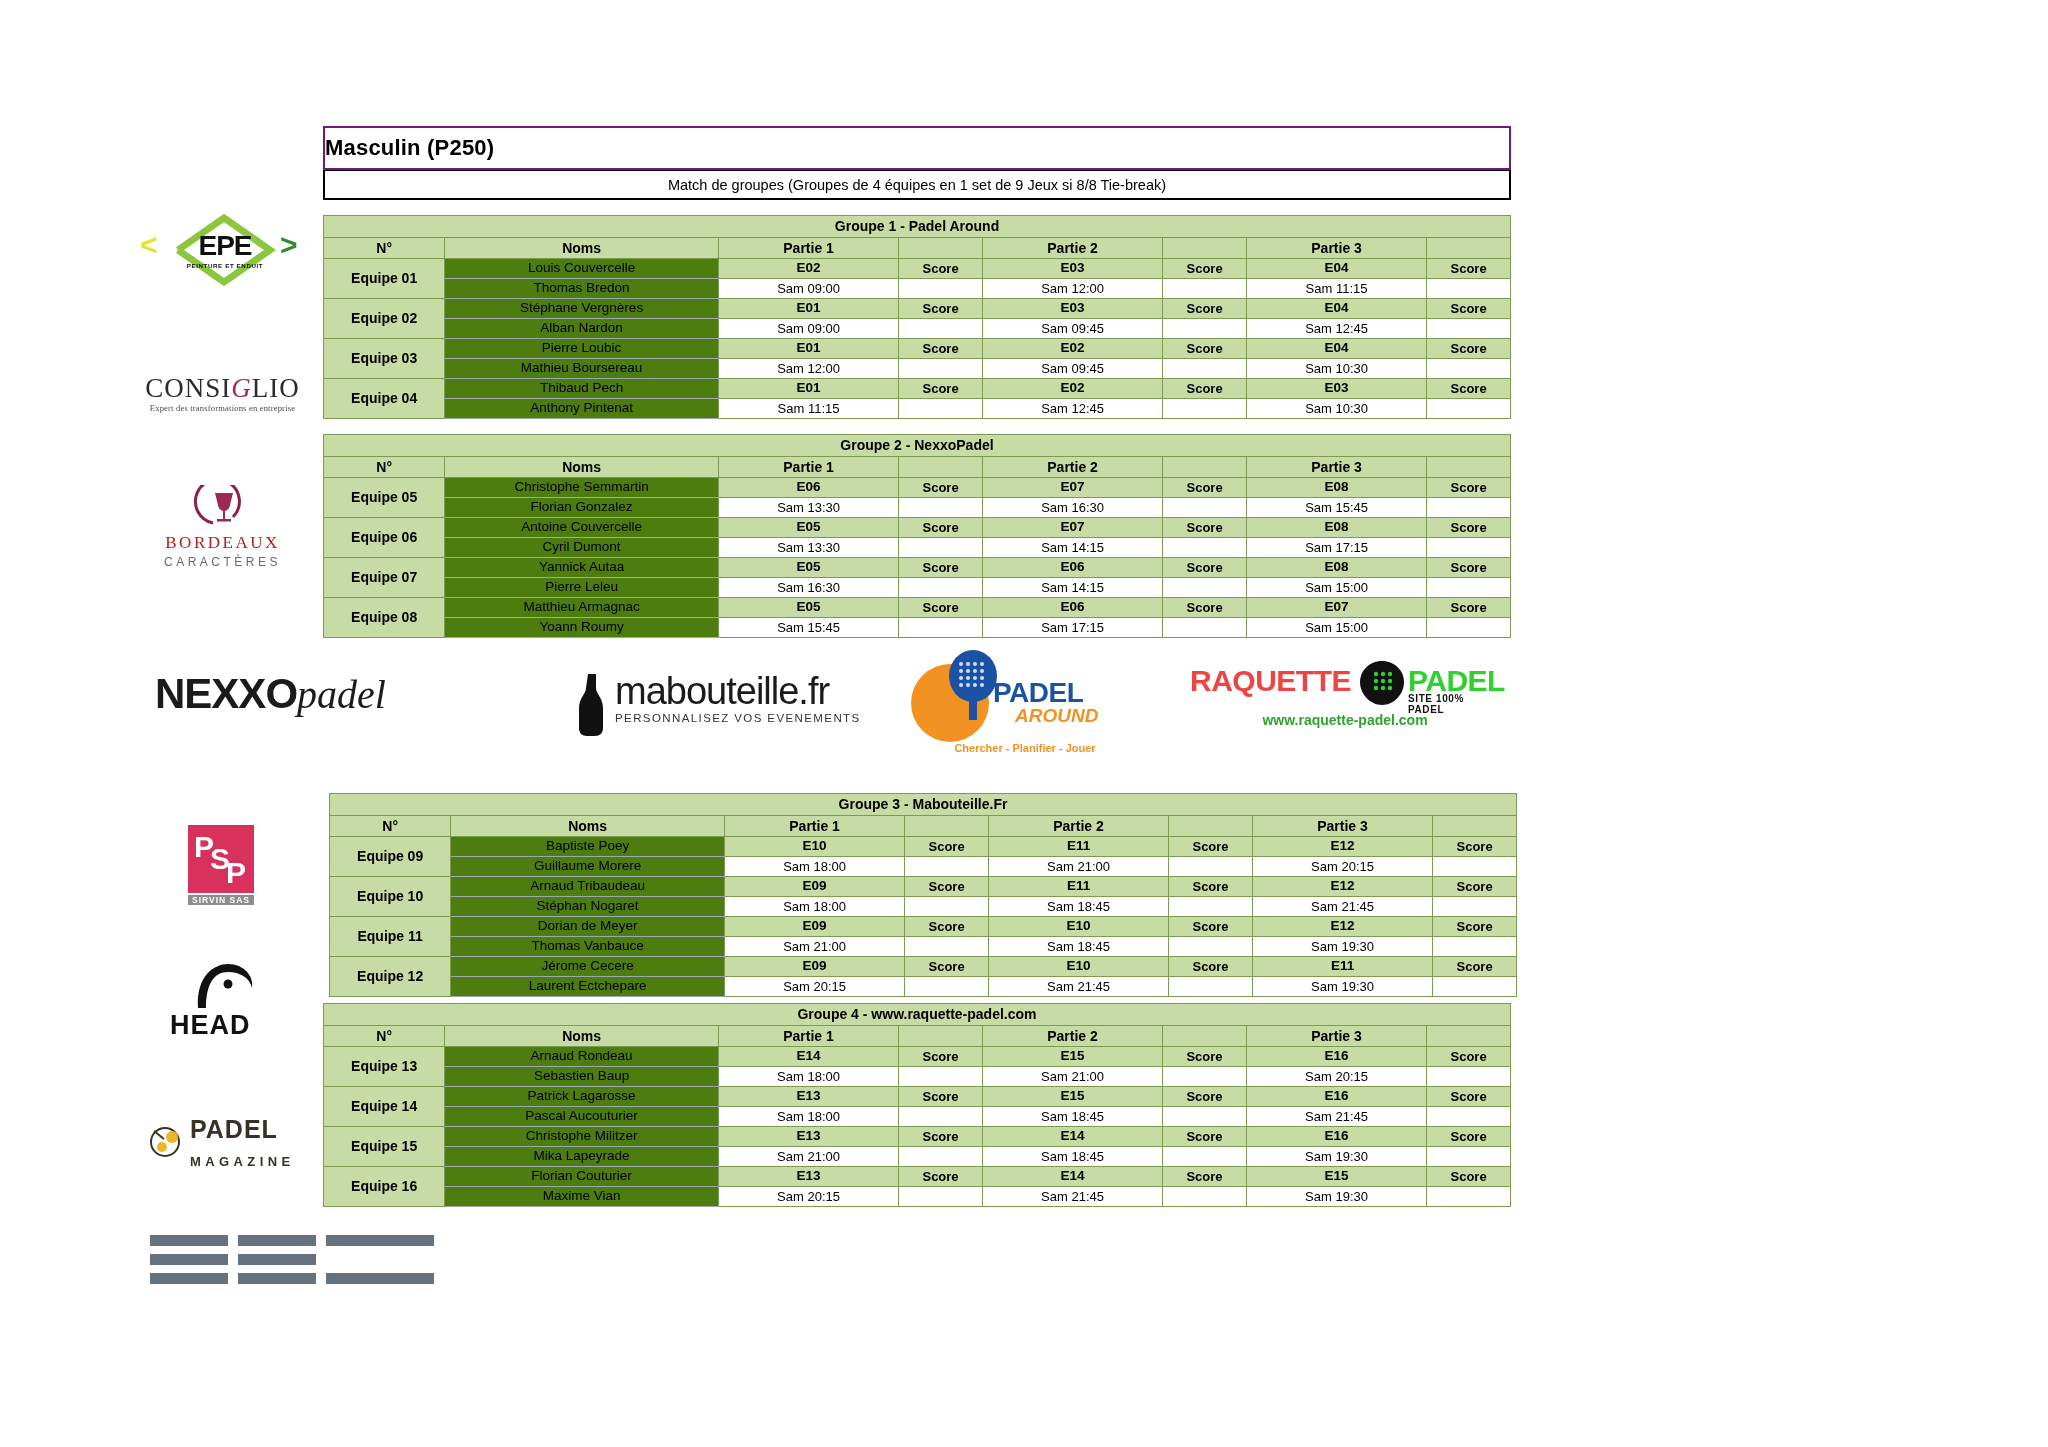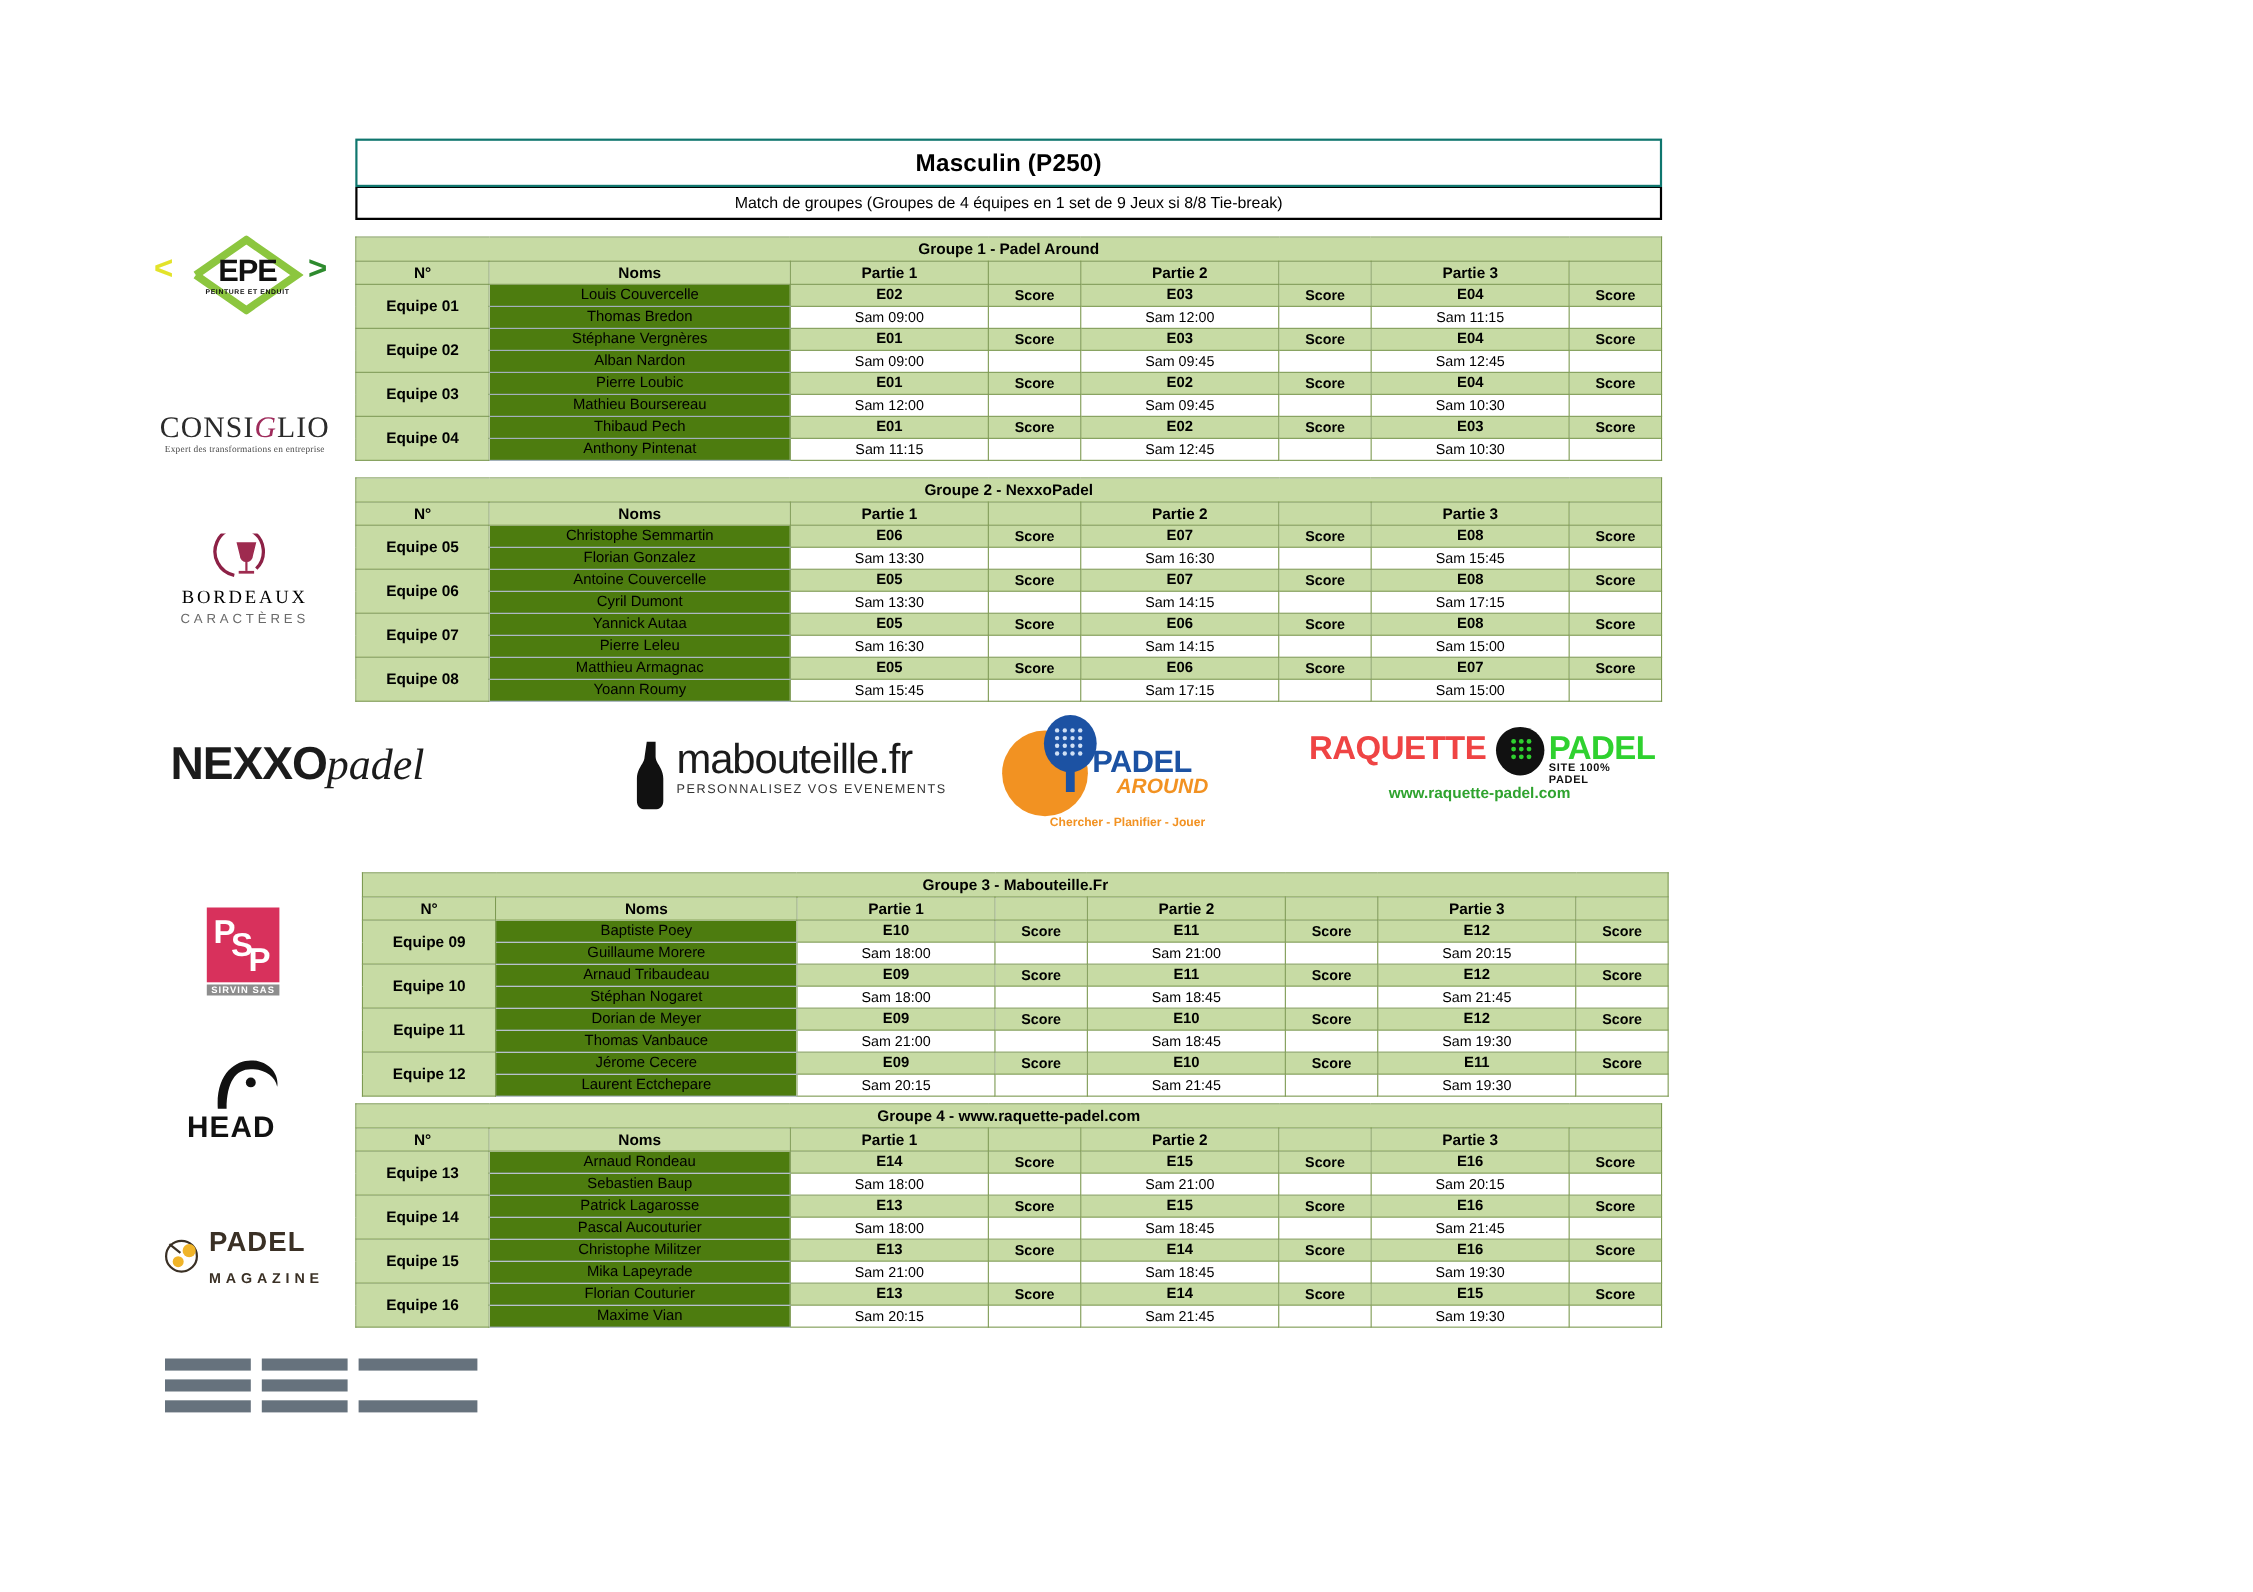--- a/index.html
+++ b/index.html
@@ -8,22 +8,22 @@
     width: 2048px; height: 1447px;
     background: #ffffff;
     font-family: "Liberation Sans", sans-serif;
     position: relative;
     overflow: hidden;
   }
 
   
   #title-block { position:absolute; left:323px; top:126px; width:1188px; }
   .title-bar {
-    border:2px solid #0f766e; background:#fff;
-    height:44px; display:flex; align-items:center; justify-content:center;
+    border:2px solid #701a75; background:#fff;
+    height:44px; display:flex; align-items:center; 
   }
   .title-bar .t { font-size:22px; font-weight:bold; color:#000; letter-spacing:.2px; }
   .subtitle-bar {
     border:2px solid #000; border-top:1px solid #000; background:#fff;
     height:30px; display:flex; align-items:center; justify-content:center;
   }
   .subtitle-bar .t { font-size:14.5px; color:#000; }
 
   
   .group-table {
@@ -110,21 +110,21 @@
 
   
   #logo-consiglio { left:125px; top:375px; width:195px; height:46px; text-align:center; }
   #logo-consiglio .cg-main { font-family:"Liberation Serif", serif; font-size:27px; letter-spacing:1px; color:#2b2b2b; line-height:1; }
   #logo-consiglio .cg-g { color:#9e2b5b; font-style:italic; font-family:"Liberation Serif", serif; }
   #logo-consiglio .cg-sub { font-family:"Liberation Serif", serif; font-size:8.5px; color:#4a4a4a; letter-spacing:.2px; margin-top:1px; }
 
   
   #logo-bordeaux { left:125px; top:485px; width:195px; height:95px; text-align:center; }
   .bdx-glass { position:relative; height:48px; }
-  #logo-bordeaux .bdx-t1 { font-family:"Liberation Serif", serif; font-size:17px; letter-spacing:2.5px; color:#000000; font-weight:normal; }
+  #logo-bordeaux .bdx-t1 { font-family:"Liberation Serif", serif; font-size:17px; letter-spacing:2.5px; color:#b91c1c; font-weight:normal; }
   #logo-bordeaux .bdx-t2 { font-family:"Liberation Sans", sans-serif; font-size:12px; letter-spacing:3.5px; color:#6a6a6a; margin-top:2px; }
 
   
   #logo-nexxo { left:155px; top:670px; width:270px; height:70px; }
   .nx-a { font-size:42px; font-weight:bold; color:#1b1b1b; letter-spacing:-1px; font-family:"Liberation Sans", sans-serif; }
   .nx-b { font-size:40px; color:#1b1b1b; font-family:"Liberation Serif", serif; font-style:italic; }
 
   
   #logo-mabout { left:575px; top:672px; width:290px; height:70px; }
   .mb-bottle { position:absolute; left:0; top:2px; width:34px; height:62px; }

